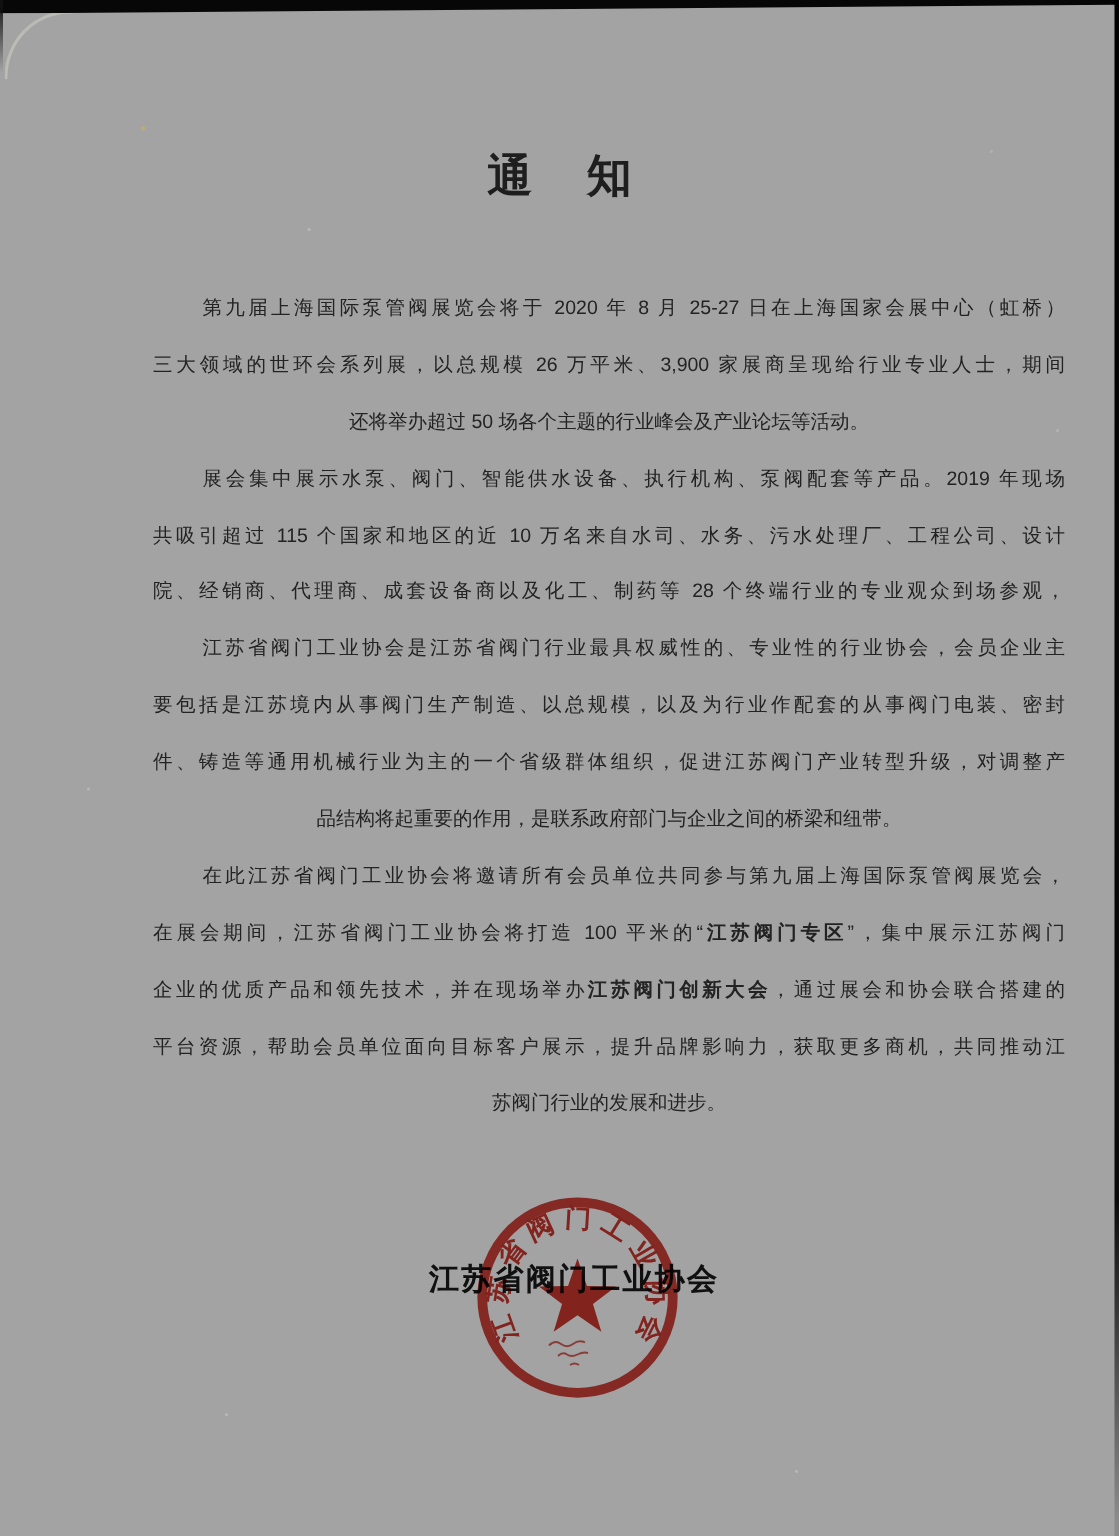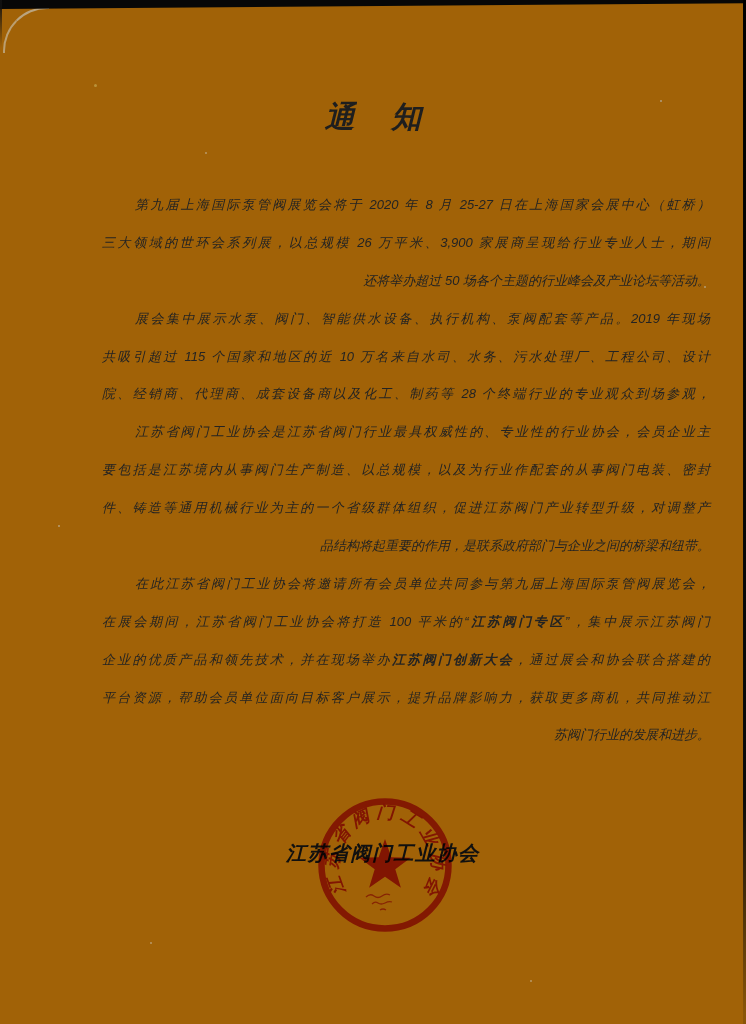--- a/index.html
+++ b/index.html
@@ -5,23 +5,22 @@
   html, body { margin: 0; padding: 0; }
   body {
     width: 746px; height: 1024px;
     background: #e9e9e6;
     font-family: "Liberation Sans", sans-serif;
     overflow: hidden;
   }
   .scan {
     position: relative;
     width: 746px; height: 1024px;
-    background: #a16207;
+    background: #a3a3a3;
     overflow: hidden;
-    font-style: italic;
   }
   
   .edge-top {
     position: absolute; top: 0; left: 0;
     width: 100%; height: 9px;
     background: #070707;
     clip-path: polygon(0 0, 100% 0, 100% 35%, 0 100%);
     z-index: 6;
   }
   .edge-right {
@@ -64,21 +63,21 @@
     width: 608px;
     font-size: 13px;
     font-weight: 500;
     color: #232323;
     z-index: 1;
   }
   .line {
     height: 37.9px;
     line-height: 37.9px;
     white-space: nowrap;
-    text-align: right;
+    text-align: center;
   }
   .just { text-align: justify; text-align-last: justify; }
   .indent { text-indent: 33px; }
   .line b { font-weight: 800; }
 
   
   .signature {
     position: absolute; left: 286px; top: 840px;
     font-size: 20px; line-height: 26px;
     font-weight: 600;

